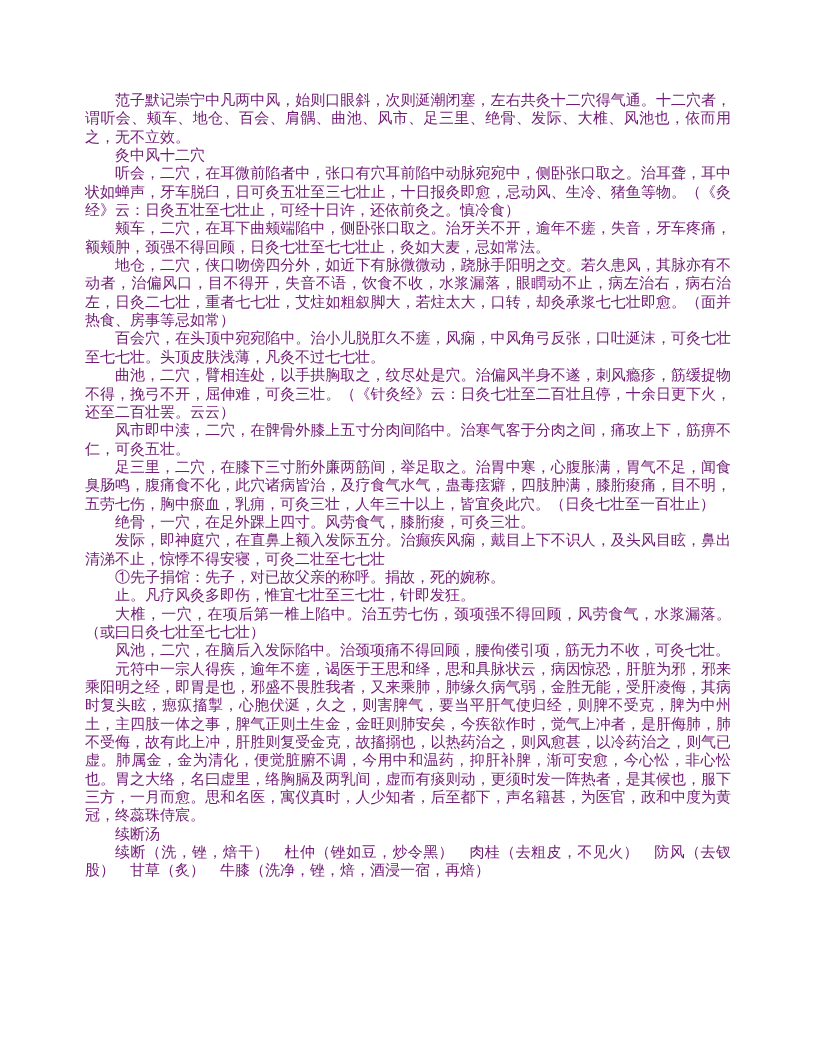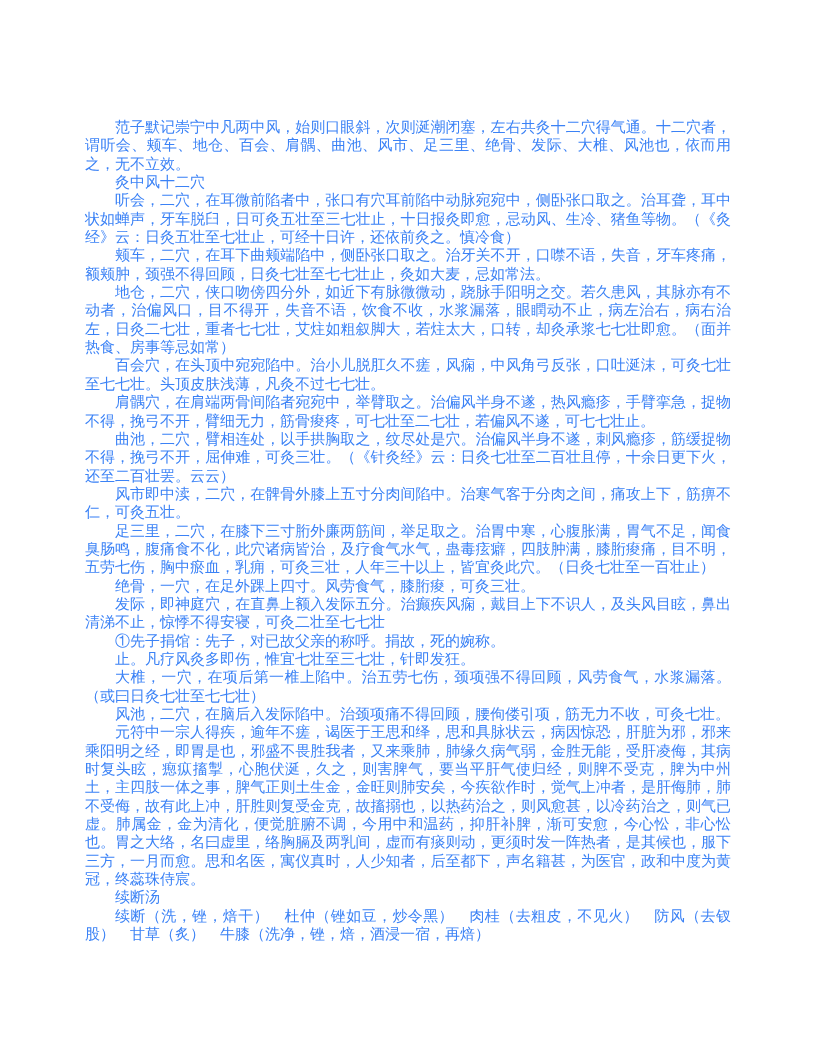--- a/index.html
+++ b/index.html
@@ -31,35 +31,34 @@
   .text-content p {
     margin: 0;
     padding: 0;
     text-indent: 2em;
   }
 </style>
 </head>
 <body style="background: rgb(255, 255, 255);">
 
 <div class="page">
-  <div class="text-content" style="color: #3b82f6; margin-top: 27px;">
+  <div class="text-content" style="color: #701a75;">
 
       <p>范子默记崇宁中凡两中风，始则口眼斜，次则涎潮闭塞，左右共灸十二穴得气通。十二穴者，谓听会、颊车、地仓、百会、肩髃、曲池、风市、足三里、绝骨、发际、大椎、风池也，依而用之，无不立效。</p>
 
       <p>灸中风十二穴</p>
 
       <p>听会，二穴，在耳微前陷者中，张口有穴耳前陷中动脉宛宛中，侧卧张口取之。治耳聋，耳中状如蝉声，牙车脱臼，日可灸五壮至三七壮止，十日报灸即愈，忌动风、生冷、猪鱼等物。（《灸经》云：日灸五壮至七壮止，可经十日许，还依前灸之。慎冷食）</p>
 
-      <p>颊车，二穴，在耳下曲颊端陷中，侧卧张口取之。治牙关不开，口噤不语，失音，牙车疼痛，额颊肿，颈强不得回顾，日灸七壮至七七壮止，灸如大麦，忌如常法。</p>
+      <p>颊车，二穴，在耳下曲颊端陷中，侧卧张口取之。治牙关不开，逾年不瘥，失音，牙车疼痛，额颊肿，颈强不得回顾，日灸七壮至七七壮止，灸如大麦，忌如常法。</p>
 
       <p>地仓，二穴，侠口吻傍四分外，如近下有脉微微动，跷脉手阳明之交。若久患风，其脉亦有不动者，治偏风口，目不得开，失音不语，饮食不收，水浆漏落，眼瞤动不止，病左治右，病右治左，日灸二七壮，重者七七壮，艾炷如粗叙脚大，若炷太大，口转，却灸承浆七七壮即愈。（面并热食、房事等忌如常）</p>
 
       <p>百会穴，在头顶中宛宛陷中。治小儿脱肛久不瘥，风痫，中风角弓反张，口吐涎沫，可灸七壮至七七壮。头顶皮肤浅薄，凡灸不过七七壮。</p>
 
-      <p>肩髃穴，在肩端两骨间陷者宛宛中，举臂取之。治偏风半身不遂，热风瘾疹，手臂挛急，捉物不得，挽弓不开，臂细无力，筋骨痠疼，可七壮至二七壮，若偏风不遂，可七七壮止。</p>
 
       <p>曲池，二穴，臂相连处，以手拱胸取之，纹尽处是穴。治偏风半身不遂，刺风瘾疹，筋缓捉物不得，挽弓不开，屈伸难，可灸三壮。（《针灸经》云：日灸七壮至二百壮且停，十余日更下火，还至二百壮罢。云云）</p>
 
       <p>风市即中渎，二穴，在髀骨外膝上五寸分肉间陷中。治寒气客于分肉之间，痛攻上下，筋痹不仁，可灸五壮。</p>
 
       <p>足三里，二穴，在膝下三寸胻外廉两筋间，举足取之。治胃中寒，心腹胀满，胃气不足，闻食臭肠鸣，腹痛食不化，此穴诸病皆治，及疗食气水气，蛊毒痃癖，四肢肿满，膝胻痠痛，目不明，五劳七伤，胸中瘀血，乳痈，可灸三壮，人年三十以上，皆宜灸此穴。（日灸七壮至一百壮止）</p>
 
       <p>绝骨，一穴，在足外踝上四寸。风劳食气，膝胻痠，可灸三壮。</p>
 
       <p>发际，即神庭穴，在直鼻上额入发际五分。治癫疾风痫，戴目上下不识人，及头风目眩，鼻出清涕不止，惊悸不得安寝，可灸二壮至七七壮</p>

